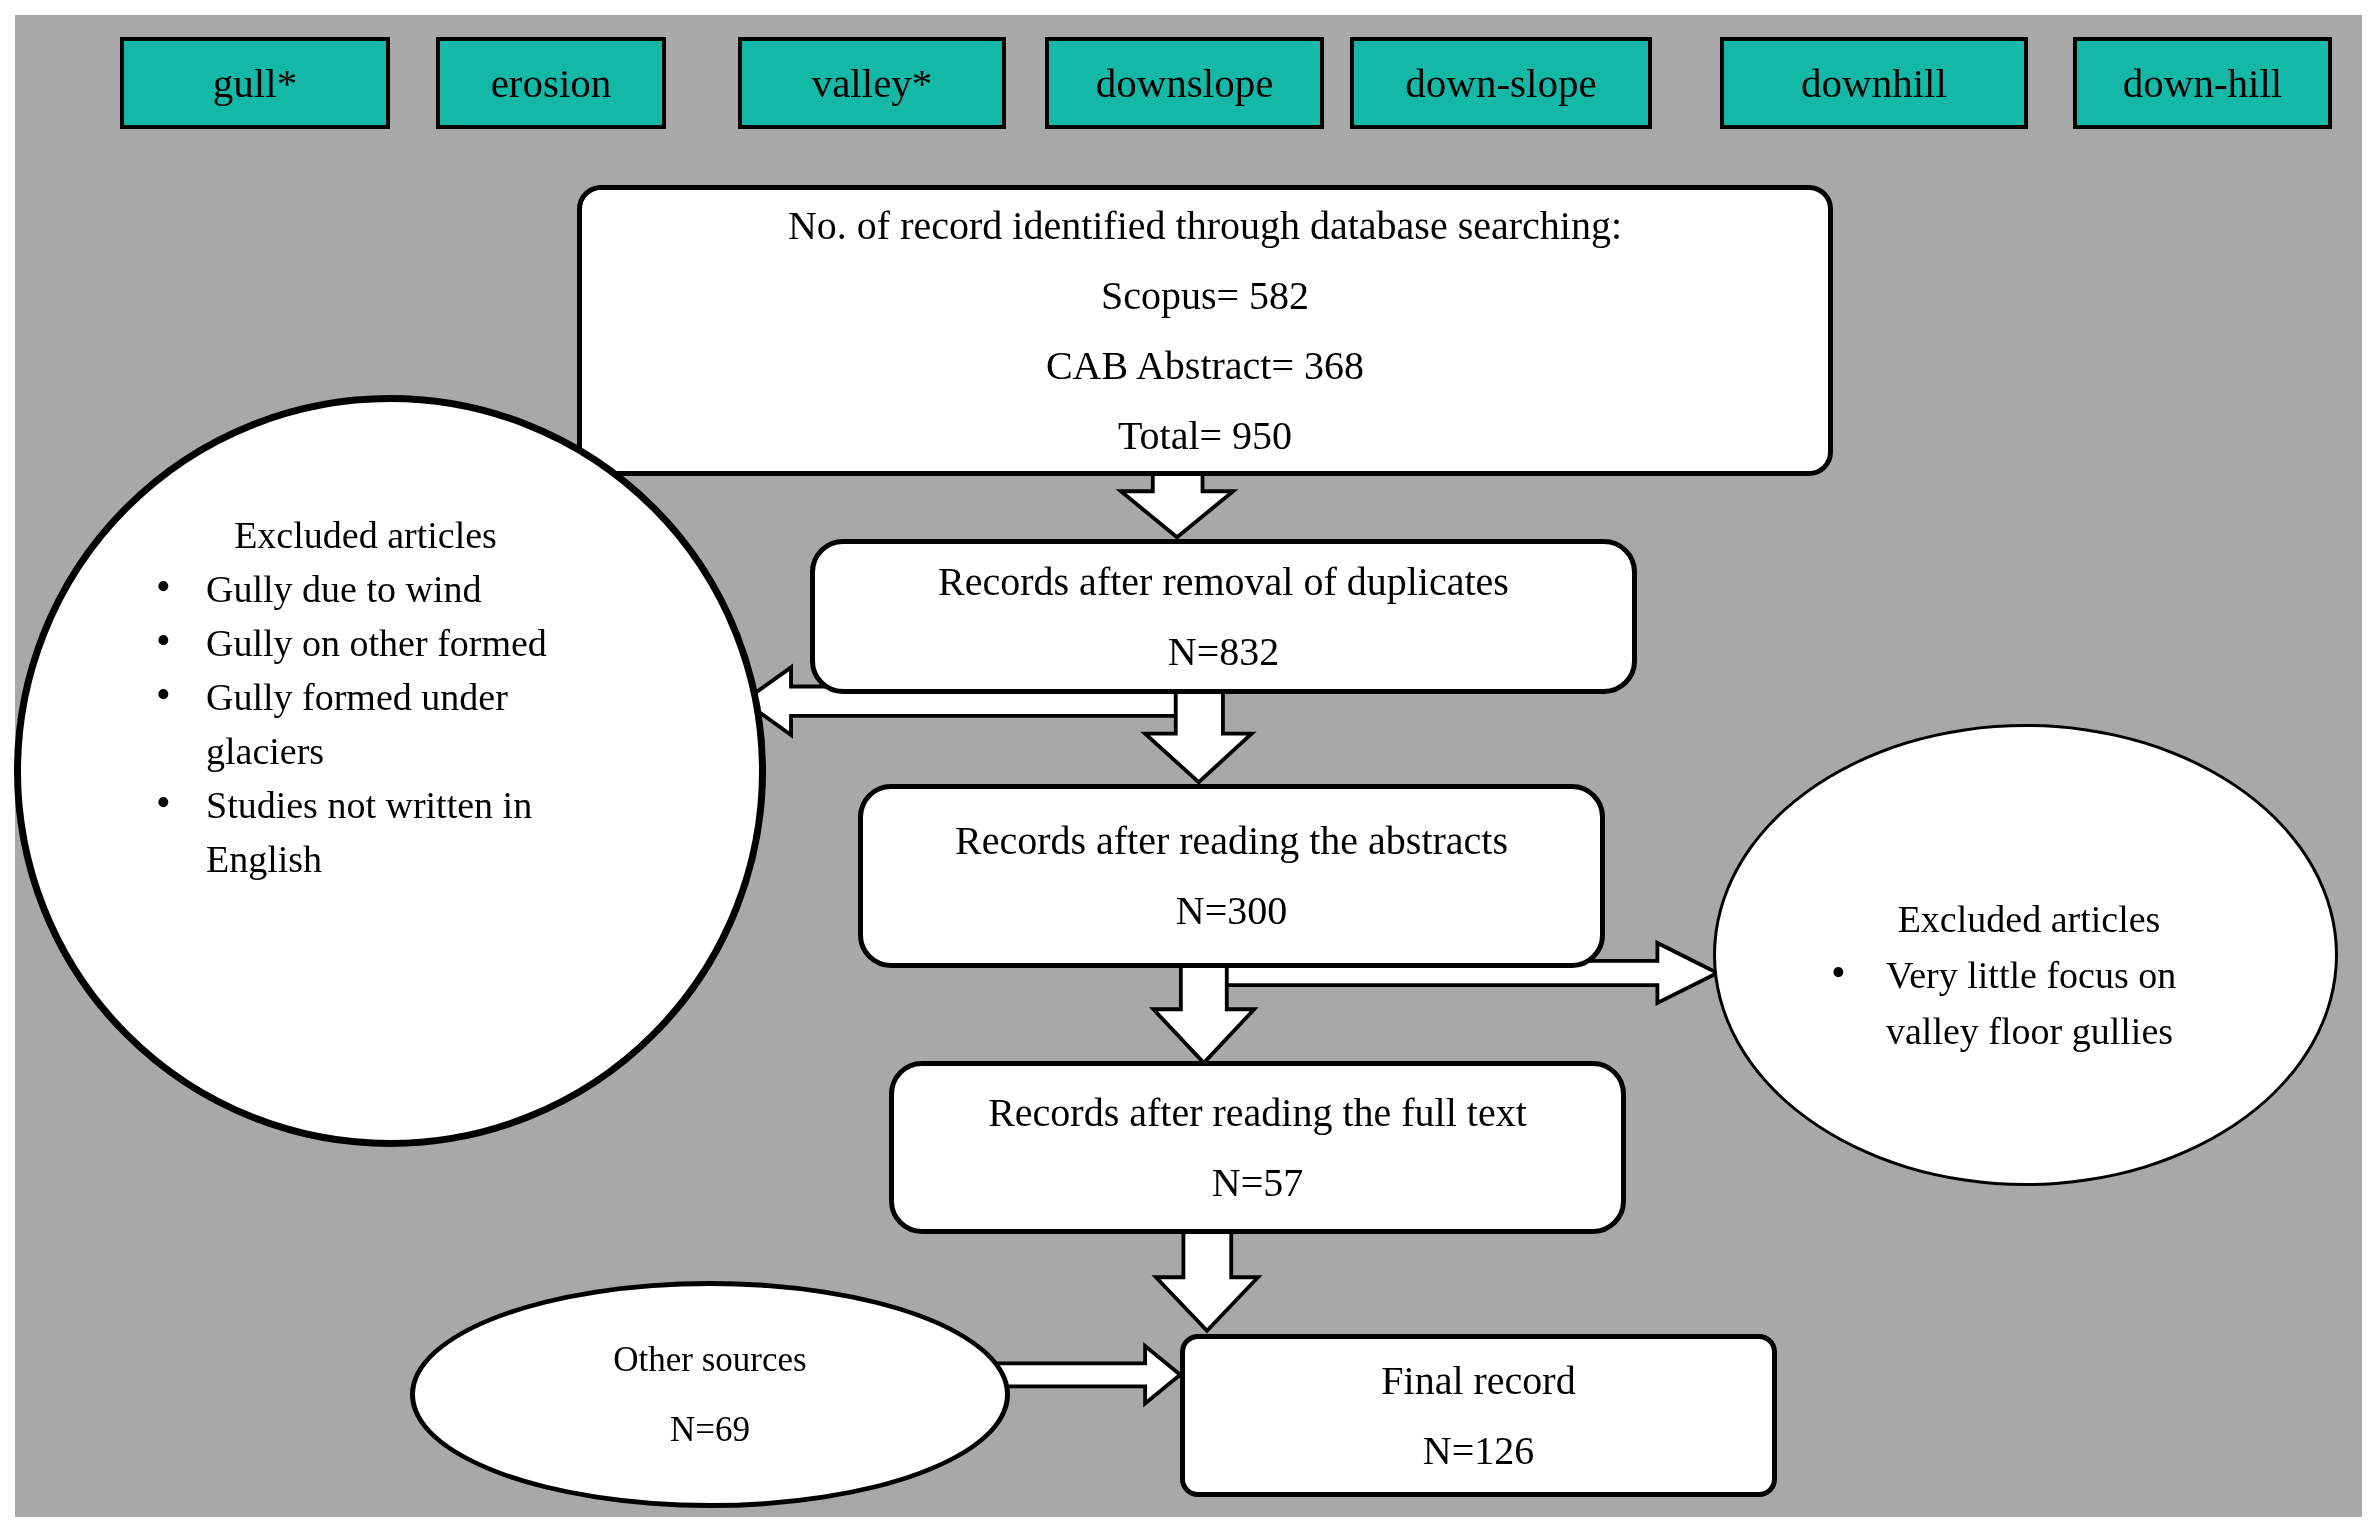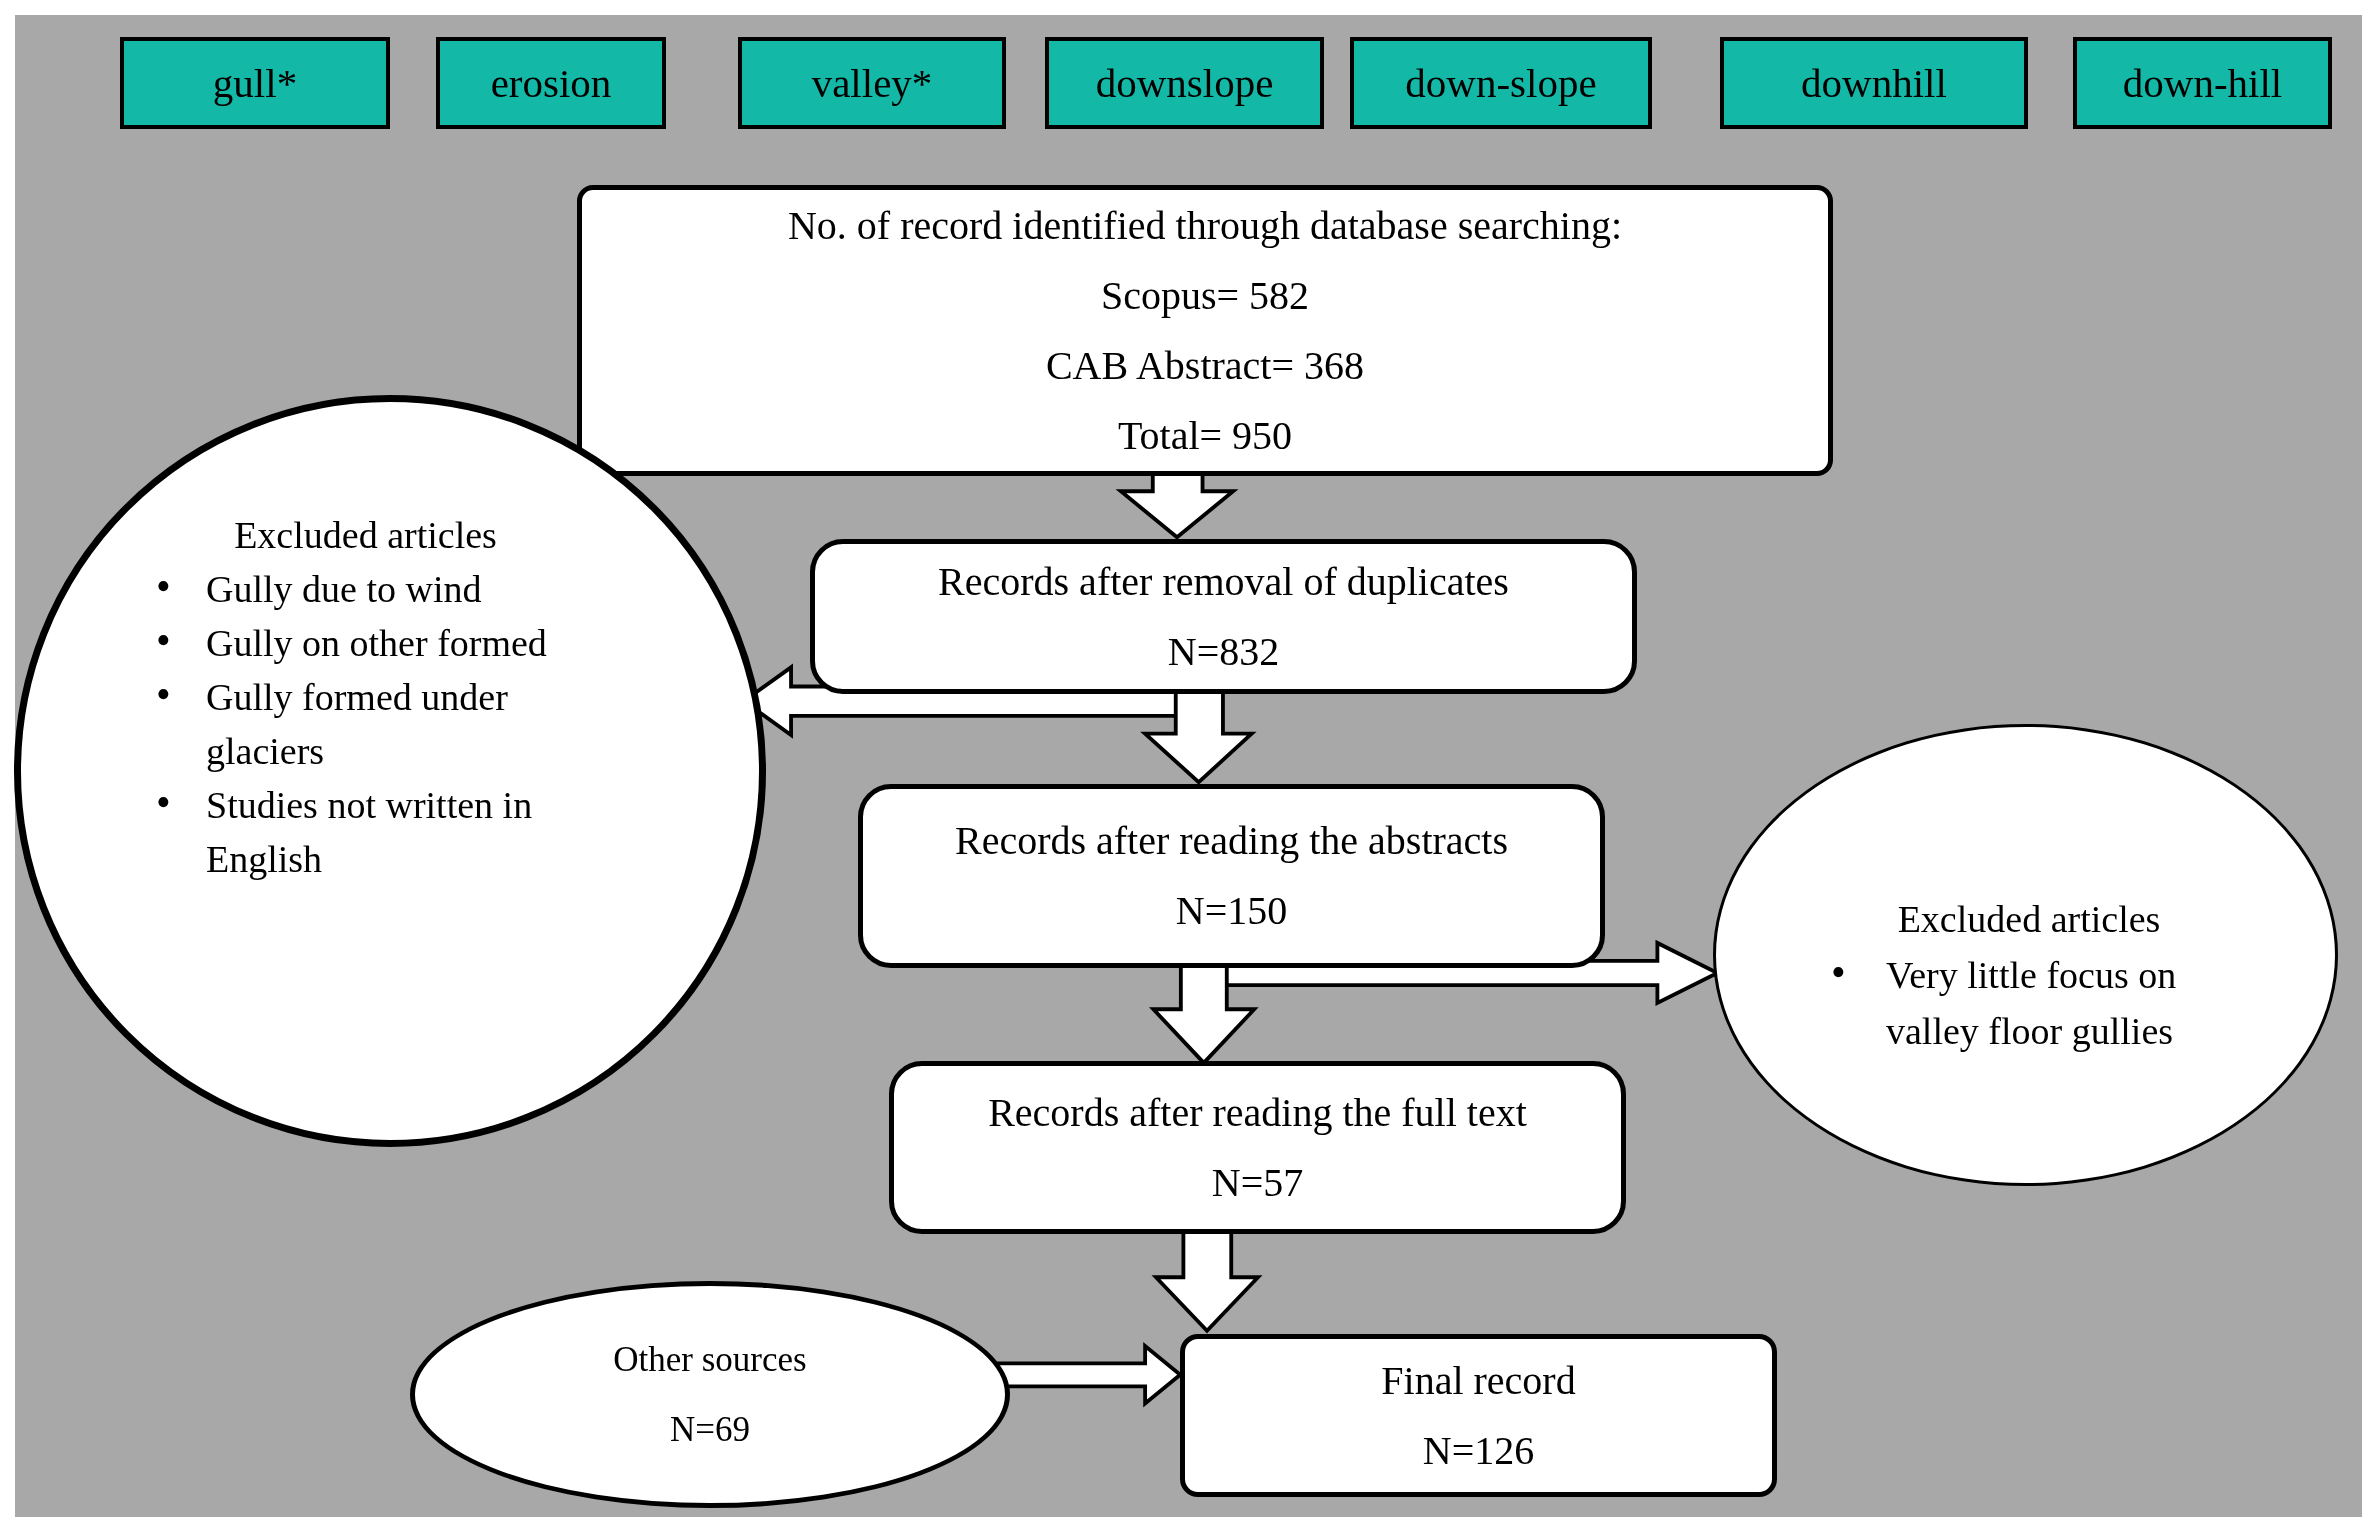--- a/index.html
+++ b/index.html
@@ -4,21 +4,21 @@
 <style>
   html,body{margin:0;padding:0;background:#ffffff;}
   #canvas{position:relative;width:2377px;height:1535px;background:#ffffff;overflow:hidden;
           font-family:"Liberation Serif","DejaVu Serif",serif;color:#000;}
   .abs{position:absolute;}
   .panel{left:15.3px;top:15.3px;width:2347px;height:1502px;background:#a8a8a8;}
   svg.arrows{left:0;top:0;width:2377px;height:1535px;z-index:1;pointer-events:none;}
   svg.arrows path{fill:#ffffff;stroke:#000000;stroke-width:6;}
   .kbox{z-index:2;background:#14b8a6;border:4.5px solid #000;display:flex;align-items:center;justify-content:center;
         font-size:41px;}
-  .rbox{z-index:2;background:#ffffff;border:5.1px solid #000;border-radius:16px;
+  .rbox{z-index:2;background:#ffffff;border:5.1px solid #000;border-radius:24px;
         display:flex;flex-direction:column;align-items:center;justify-content:center;text-align:center;}
   .rbox .ln{font-size:40px;line-height:70px;white-space:nowrap;}
   .small-radius{border-radius:18px;}
   .circle{z-index:2;background:#ffffff;border:7px solid #000;border-radius:50%;}
   .ellipse{z-index:2;background:#ffffff;border:4.5px solid #000;border-radius:50%;}
   .excl-title{font-size:38px;line-height:54px;text-align:center;margin-top:24px;}
   .excl-items .bullet-item{position:relative;font-size:38px;line-height:54px;padding-left:59px;}
   .excl-items .bullet-item::before{content:"\2022";position:absolute;left:9px;top:-2.6px;font-size:42px;}
   .r-ellipse .excl-title{line-height:56px;}
   .r-ellipse .excl-items .bullet-item{line-height:56px;padding-left:74px;}
@@ -59,21 +59,21 @@
     <div class="ln">Total= 950</div>
   </div>
 
   <div class="abs rbox" style="left:810px;top:539px;width:817px;height:145px;border-radius:33px">
     <div class="ln">Records after removal of duplicates</div>
     <div class="ln">N=832</div>
   </div>
 
   <div class="abs rbox" style="left:858px;top:784px;width:737px;height:174px;border-radius:33px">
     <div class="ln">Records after reading the abstracts</div>
-    <div class="ln">N=150</div>
+    <div class="ln">N=300</div>
   </div>
 
   <div class="abs rbox" style="left:889px;top:1061px;width:727px;height:163px;border-radius:33px">
     <div class="ln">Records after reading the full text</div>
     <div class="ln">N=57</div>
   </div>
 
   <div class="abs rbox small-radius" style="left:1180px;top:1334px;width:587px;height:153px">
     <div class="ln">Final record</div>
     <div class="ln">N=126</div>

